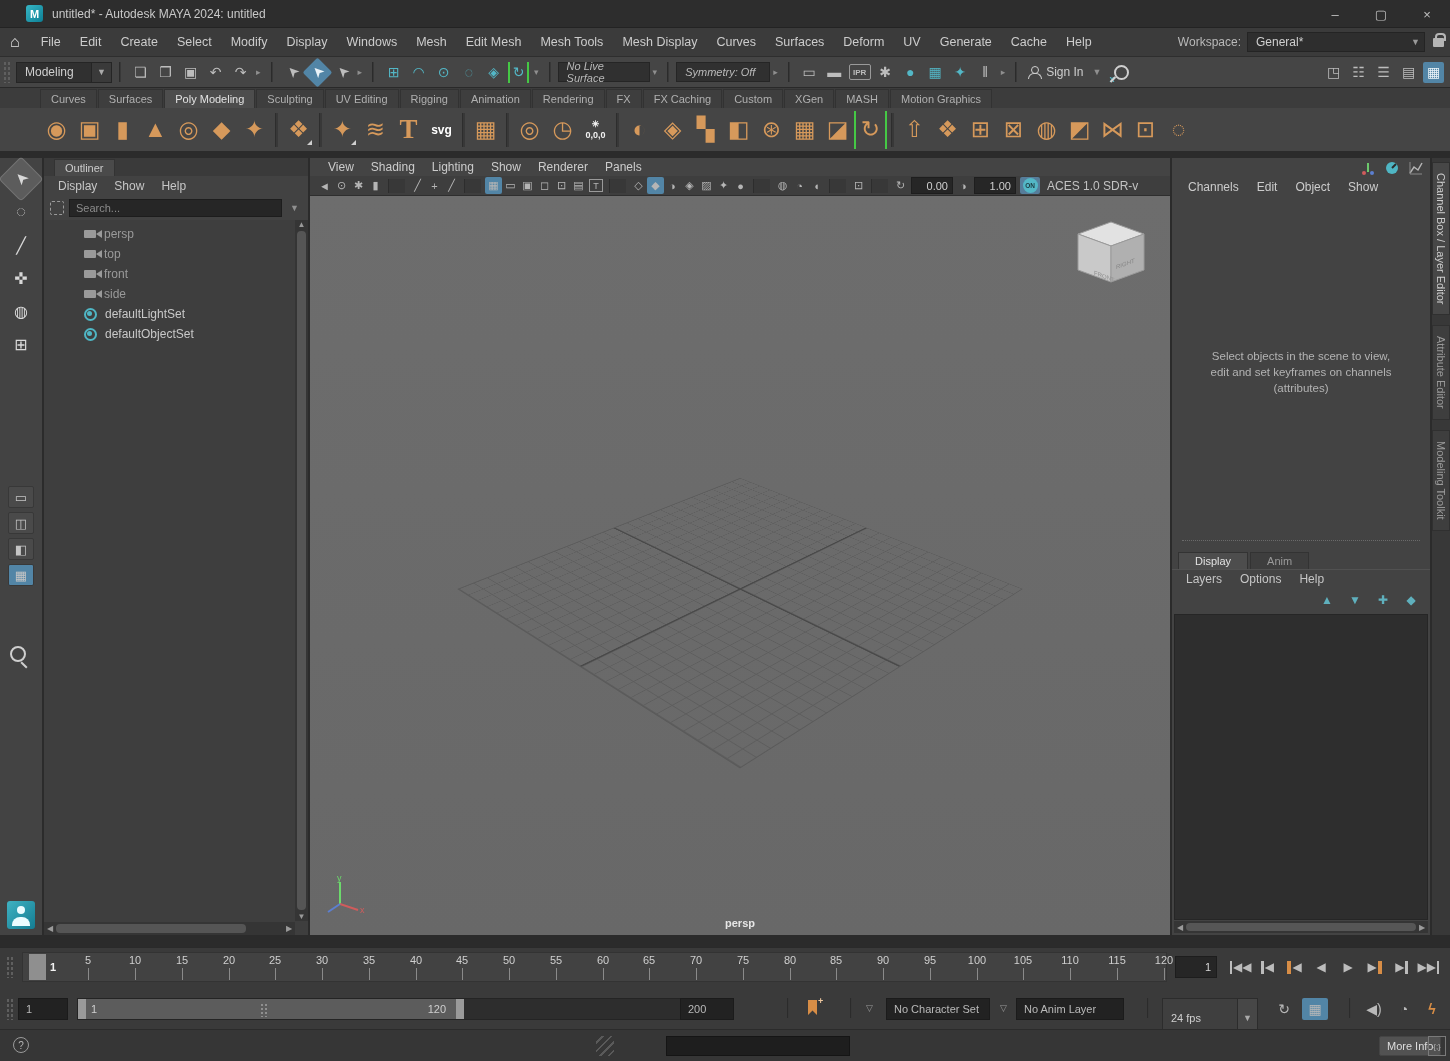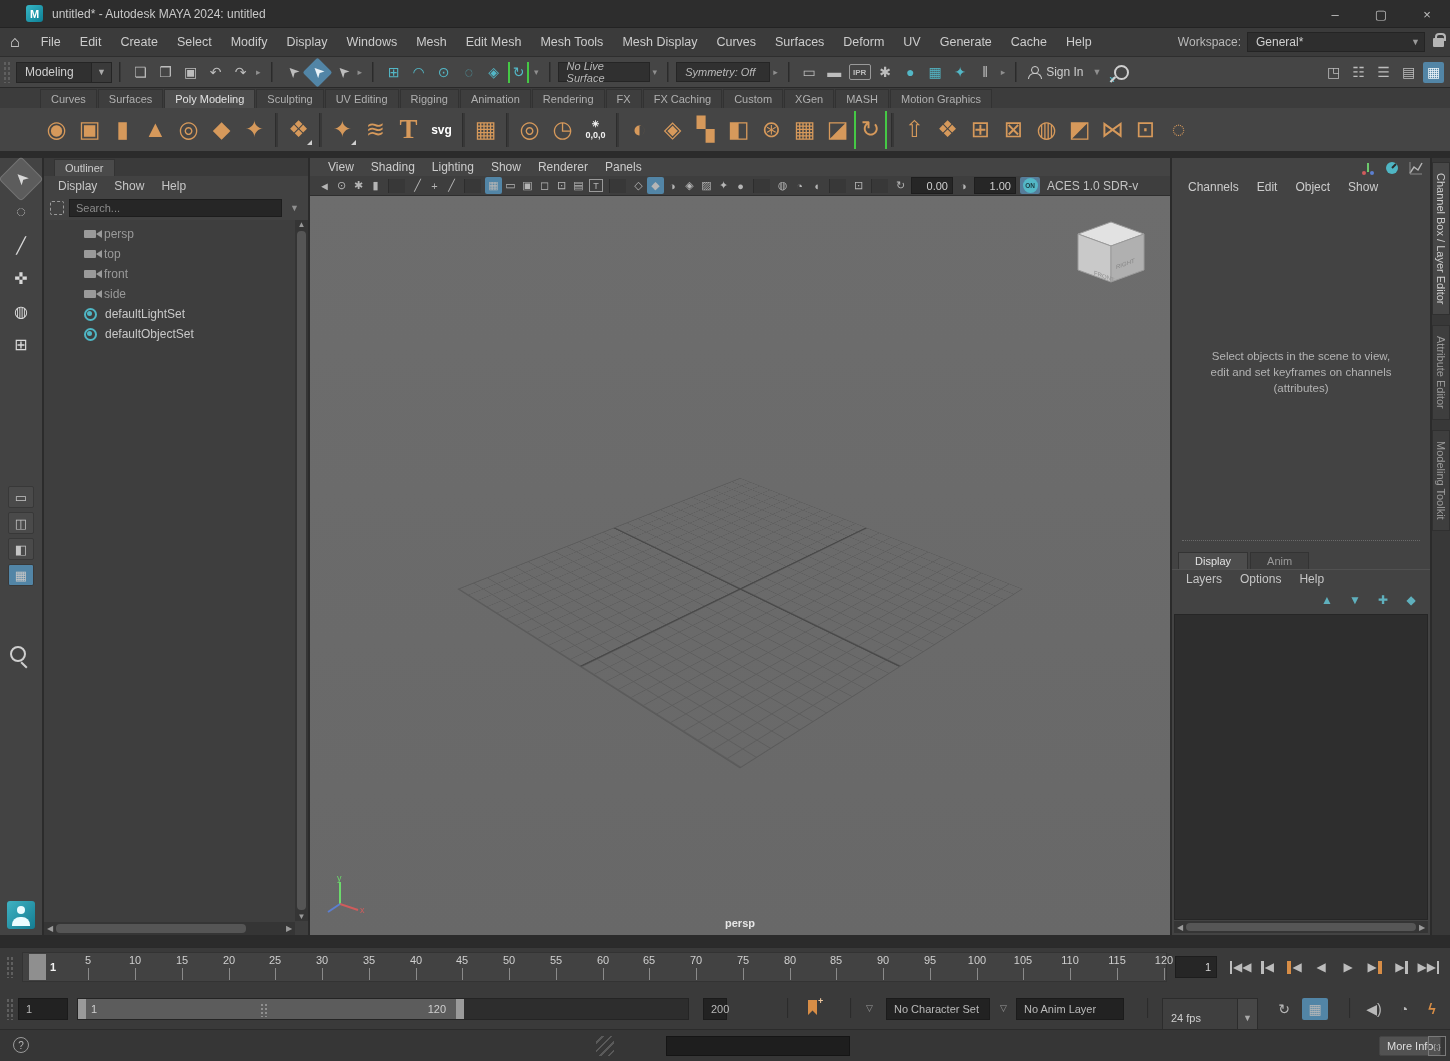--- a/index.html
+++ b/index.html
@@ -747,21 +747,21 @@
     <div class="rs-field" style="left:18px;width:50px;">1</div>
     <div class="rs-track">
       <div class="rs-bar">
         <div class="rs-cap" style="left:0;"></div>
         <div class="rs-cap" style="right:0;"></div>
         <span class="rs-lab" style="left:13px;">1</span>
         <span class="rs-lab" style="right:18px;">120</span>
         <div class="rs-grip"></div>
       </div>
     </div>
-    <div class="rs-field" style="left:703px;width:24px;">200</div>
+    <div class="rs-field" style="left:680px;width:54px;">200</div>
     <div class="vsep" style="position:absolute;left:780px;top:9px;"></div>
     <div class="bookmark"></div>
     <div class="bookmark-plus">+</div>
     <div class="vsep" style="position:absolute;left:843px;top:9px;"></div>
     <span class="rs-caret" style="left:866px;">▽</span>
     <div class="rs-field" style="left:886px;width:104px;">No Character Set</div>
     <span class="rs-caret" style="left:1000px;">▽</span>
     <div class="rs-field" style="left:1016px;width:108px;">No Anim Layer</div>
     <div class="vsep" style="position:absolute;left:1140px;top:9px;"></div>
     <div class="fps-box">

